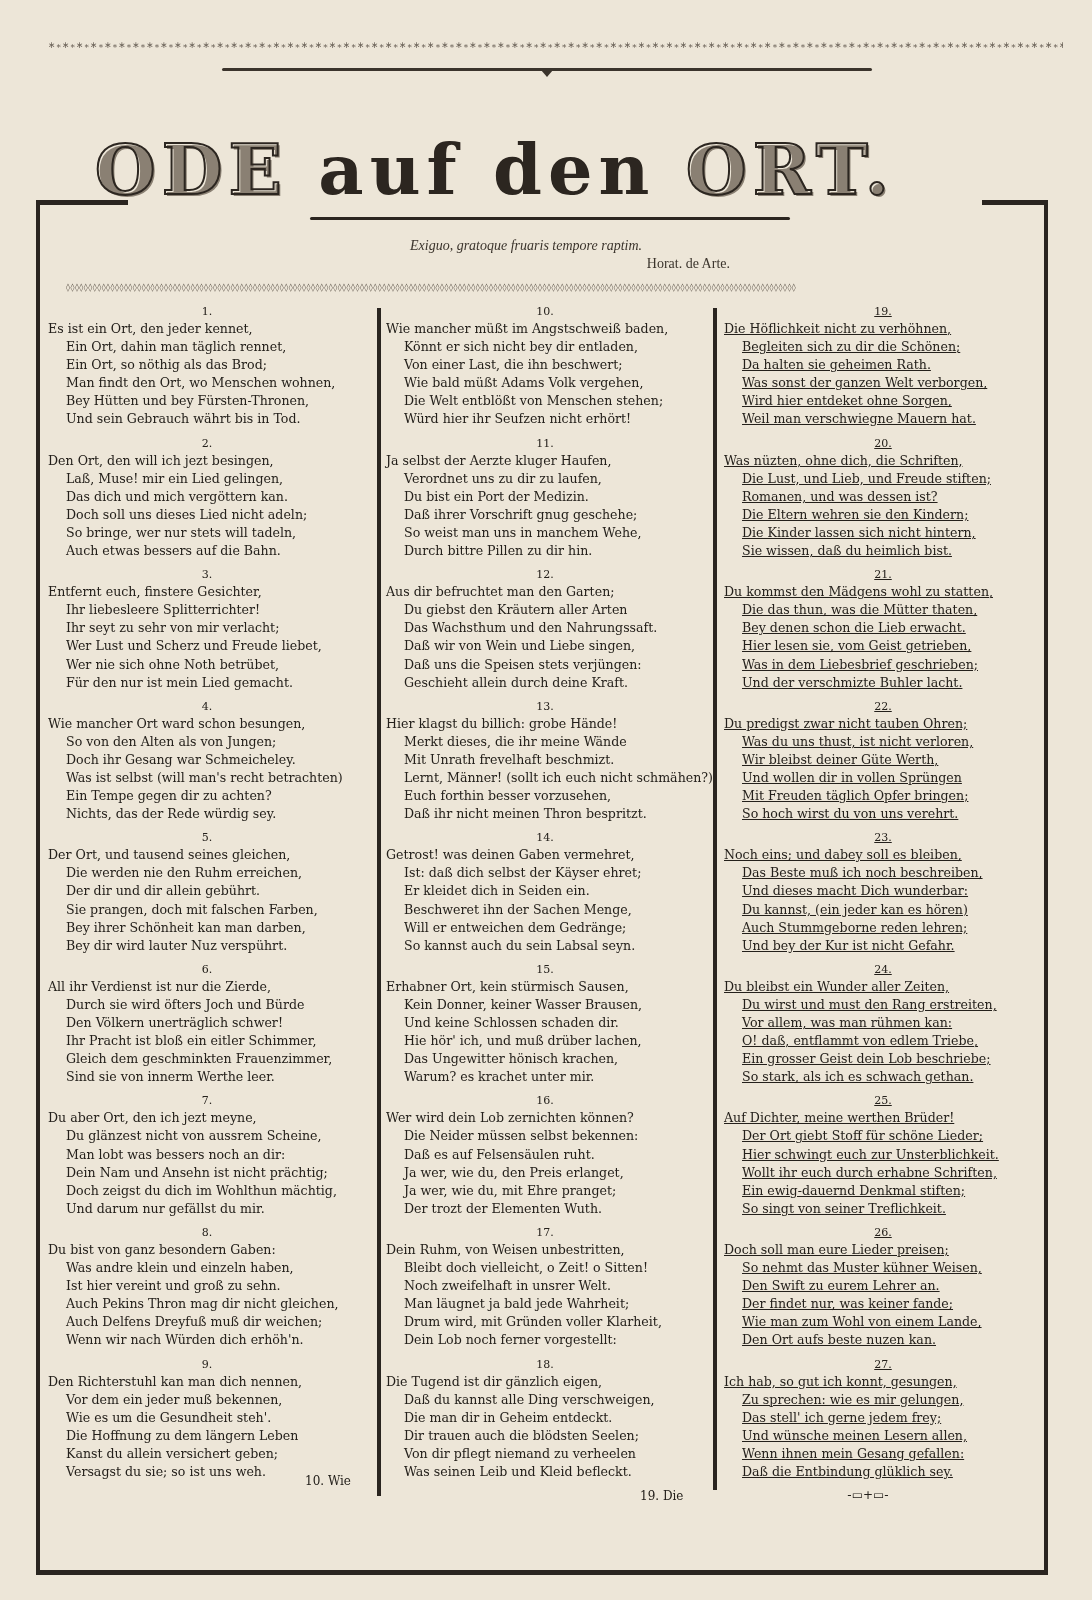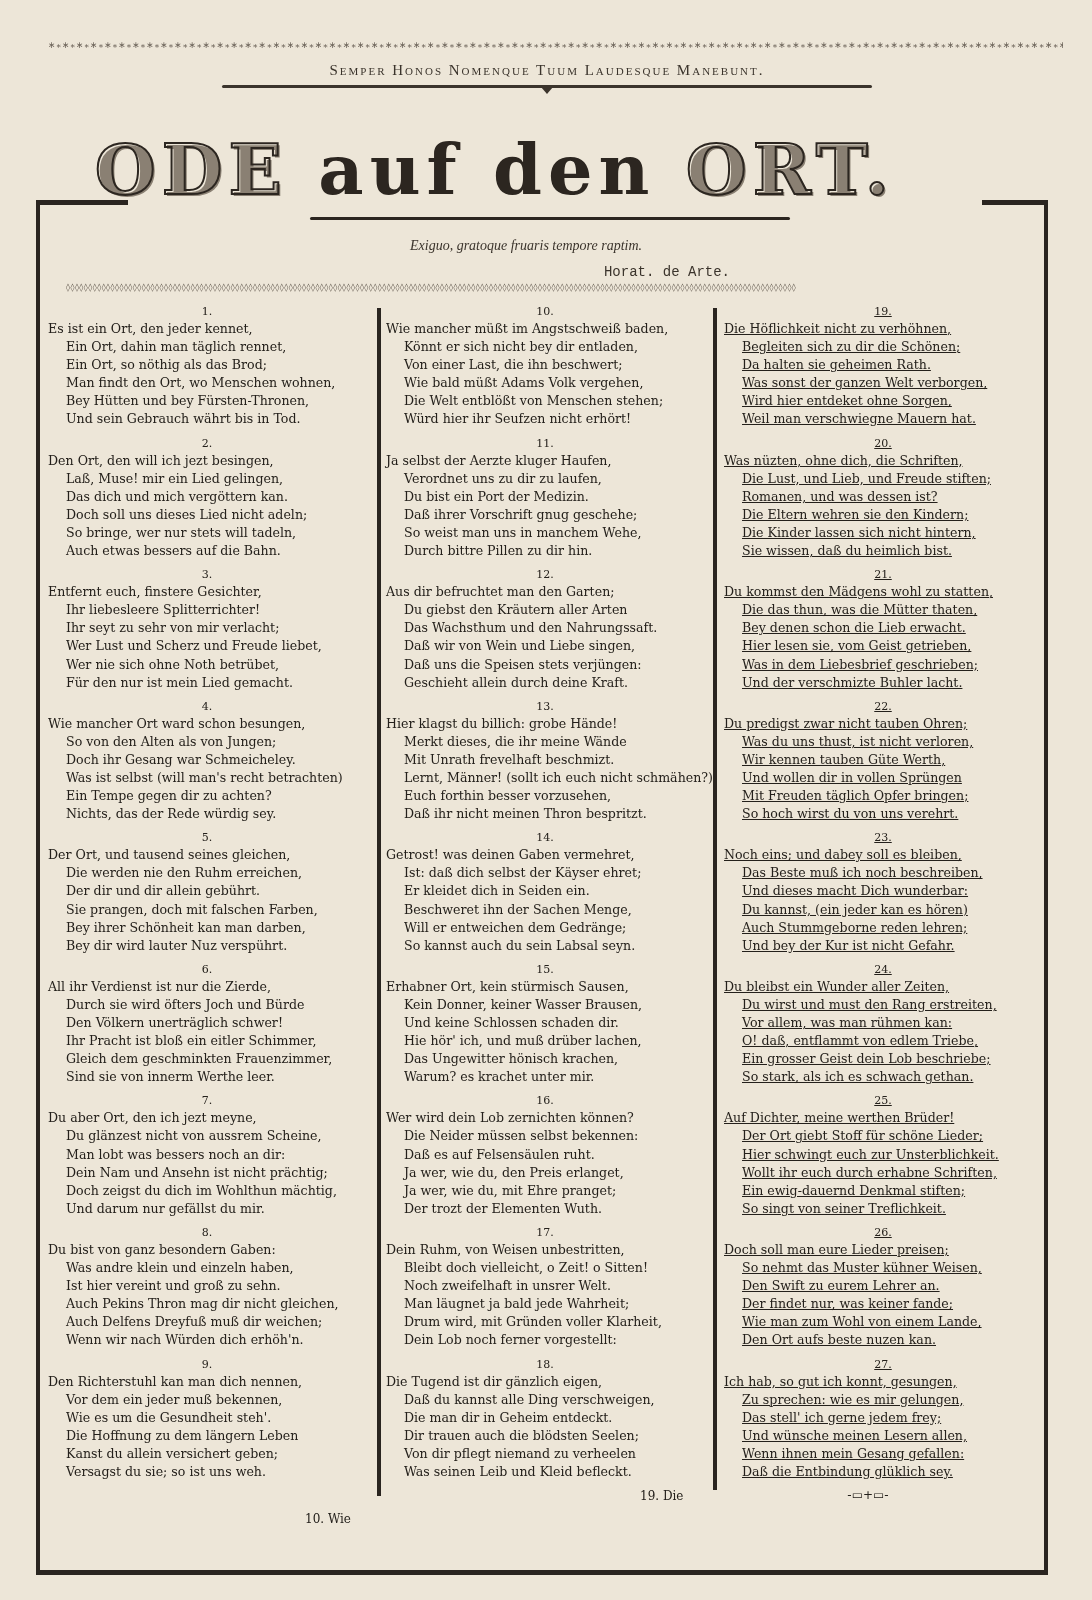--- a/index.html
+++ b/index.html
@@ -54,21 +54,21 @@
     position: absolute; left: 36px; top: 200px; width: 1004px; height: 1370px;
     border-left: 4px solid #2a2520; border-right: 4px solid #2a2520; border-bottom: 5px solid #2a2520;
   }
   .frame-tab-left { position: absolute; left: 36px; top: 200px; width: 92px; height: 5px; background: #2a2520; }
   .frame-tab-right { position: absolute; left: 982px; top: 200px; width: 62px; height: 5px; background: #2a2520; }
   .epigraph {
     position: absolute; left: 380px; top: 238px; width: 360px;
     font-family: "Liberation Serif", serif; font-style: italic; font-size: 14px; color: #3b342c;
   }
   .epigraph .line1 { display: block; text-align: left; padding-left: 30px; }
-  .epigraph .line2 { display: block; text-align: right; font-style: normal; margin-top: 10px; padding-right: 10px; font-family: Liberation Mono, monospace; }
+  .epigraph .line2 { display: block; text-align: right; font-style: normal; margin-top: 2px; padding-right: 10px; }
   .zigzag {
     position: absolute; left: 66px; top: 283px; width: 980px; height: 10px;
     font-family: "DejaVu Sans", sans-serif; font-size: 8px; color: #5b5248;
     white-space: nowrap; overflow: hidden; line-height: 10px; letter-spacing: 0.5px;
   }
   .column {
     position: absolute; top: 305px; width: 318px;
     font-family: "DejaVu Serif", serif; font-size: 12.6px; line-height: 18.1px; color: #24201b;
   }
   .col1 { left: 48px; }
@@ -77,34 +77,33 @@
   .divider { position: absolute; top: 308px; width: 4px; background: #2a2520; }
   .div1 { left: 377px; height: 1188px; }
   .div2 { left: 713px; height: 1182px; }
   .stanza { margin-bottom: 8px; }
   .num { text-align: center; font-size: 11px; line-height: 14px; margin-bottom: 1px; }
   .line { display: block; white-space: nowrap; padding-left: 18px; }
   .line.first { padding-left: 0; }
   .catch {
     position: absolute; font-size: 12px; font-family: "DejaVu Serif", serif; color: #24201b;
   }
-  .catch1 { left: 305px; top: 1512px; text-align: center; }
+  .catch1 { left: 305px; top: 1474px; text-align: center; }
   .catch2 { left: 640px; top: 1489px; }
   .end-ornament {
     position: absolute; left: 838px; top: 1488px; width: 60px; text-align: center;
     font-family: "DejaVu Sans", sans-serif; font-size: 12px; color: #24201b;
   }
 </style>
 </head>
 <body>
 
 <div class="ornament-top">∗⁎∗⁎∗⁎∗⁎∗⁎∗⁎∗⁎∗⁎∗⁎∗⁎∗⁎∗⁎∗⁎∗⁎∗⁎∗⁎∗⁎∗⁎∗⁎∗⁎∗⁎∗⁎∗⁎∗⁎∗⁎∗⁎∗⁎∗⁎∗⁎∗⁎∗⁎∗⁎∗⁎∗⁎∗⁎∗⁎∗⁎∗⁎∗⁎∗⁎∗⁎∗⁎∗⁎∗⁎∗⁎∗⁎∗⁎∗⁎∗⁎∗⁎∗⁎∗⁎∗⁎∗⁎∗⁎∗⁎∗⁎∗⁎∗⁎∗⁎∗⁎∗⁎∗⁎∗⁎∗⁎∗⁎∗⁎∗⁎∗⁎∗⁎∗⁎∗⁎∗⁎∗⁎∗⁎∗⁎</div>
 
 <div class="motto-wrap">
-  <div class="motto">Semper Honos Nomenque Tuum Laudesque Manebunt.</div>
   <div class="motto-rule"></div>
 </div>
 
 <div class="title">
   <span class="fancy">ODE</span>
   <span class="plain">auf den</span>
   <span class="fancy">ORT.</span>
 </div>
 <div class="title-rule"></div>
 
@@ -313,21 +312,21 @@
       <span class="line">Die das thun, was die Mütter thaten,</span>
       <span class="line">Bey denen schon die Lieb erwacht.</span>
       <span class="line">Hier lesen sie, vom Geist getrieben,</span>
       <span class="line">Was in dem Liebesbrief geschrieben;</span>
       <span class="line">Und der verschmizte Buhler lacht.</span>
     </div>
     <div class="stanza">
       <div class="num">22.</div>
       <span class="line first">Du predigst zwar nicht tauben Ohren;</span>
       <span class="line">Was du uns thust, ist nicht verloren,</span>
-      <span class="line">Wir kennen tauben Güte Werth,</span>
+      <span class="line">Wir bleibst deiner Güte Werth,</span>
       <span class="line">Und wollen dir in vollen Sprüngen</span>
       <span class="line">Mit Freuden täglich Opfer bringen;</span>
       <span class="line">So hoch wirst du von uns verehrt.</span>
     </div>
     <div class="stanza">
       <div class="num">23.</div>
       <span class="line first">Noch eins; und dabey soll es bleiben,</span>
       <span class="line">Das Beste muß ich noch beschreiben,</span>
       <span class="line">Und dieses macht Dich wunderbar:</span>
       <span class="line">Du kannst, (ein jeder kan es hören)</span>

